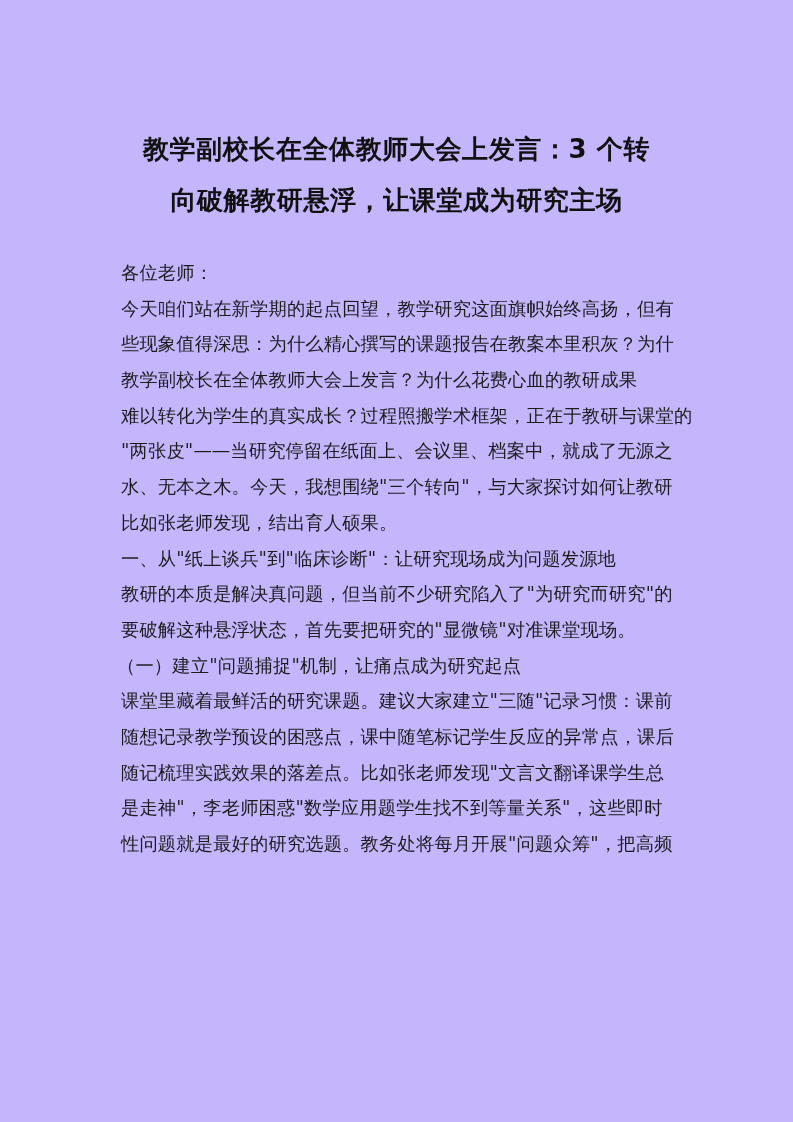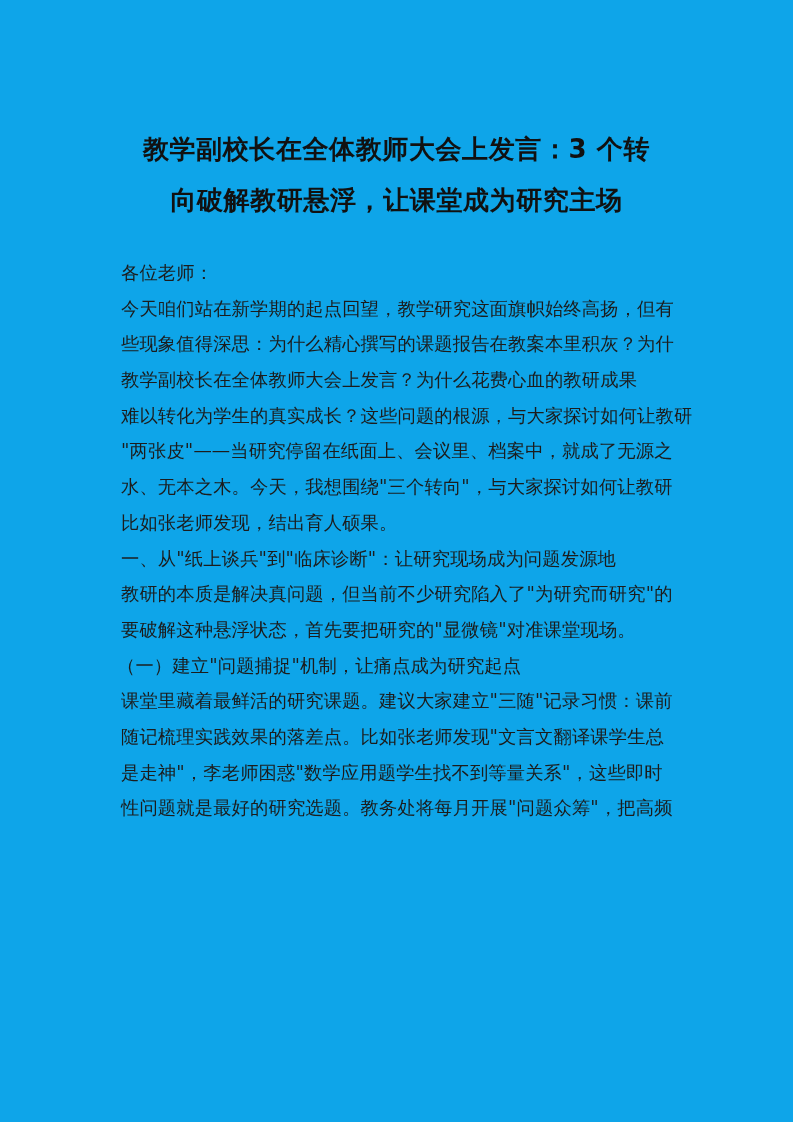--- a/index.html
+++ b/index.html
@@ -14,21 +14,21 @@
     overflow: hidden;
     font-family: "DejaVu Serif", "Liberation Serif", serif;
     color: #1a1a1a;
   }
   .page {
     position: absolute;
     left: 0;
     top: 0;
     width: 793px;
     height: 1122px;
-    background: #0ea5e9;
+    background: #c4b5fd;
   }
   .title {
     position: absolute;
     left: 110px;
     top: 124px;
     width: 573px;
     margin: 0;
     text-align: center;
     font-family: "DejaVu Sans", "Liberation Sans", sans-serif;
     font-weight: bold;
@@ -68,27 +68,28 @@
   <h1 class="title">
     <span class="tline">教学副校长在全体教师大会上发言：3 个转</span>
     <span class="tline">向破解教研悬浮，让课堂成为研究主场</span>
   </h1>
 
   <div class="body">
     <span class="line">各位老师：</span>
     <span class="line">今天咱们站在新学期的起点回望，教学研究这面旗帜始终高扬，但有</span>
     <span class="line">些现象值得深思：为什么精心撰写的课题报告在教案本里积灰？为什</span>
     <span class="line">教学副校长在全体教师大会上发言？为什么花费心血的教研成果</span>
-    <span class="line">难以转化为学生的真实成长？这些问题的根源，与大家探讨如何让教研</span>
+    <span class="line">难以转化为学生的真实成长？过程照搬学术框架，正在于教研与课堂的</span>
     <span class="line">"两张皮"——当研究停留在纸面上、会议里、档案中，就成了无源之</span>
     <span class="line">水、无本之木。今天，我想围绕"三个转向"，与大家探讨如何让教研</span>
     <span class="line">比如张老师发现，结出育人硕果。</span>
     <span class="line">一、从"纸上谈兵"到"临床诊断"：让研究现场成为问题发源地</span>
     <span class="line">教研的本质是解决真问题，但当前不少研究陷入了"为研究而研究"的</span>
     <span class="line">要破解这种悬浮状态，首先要把研究的"显微镜"对准课堂现场。</span>
     <span class="line indent-paren">（一）建立"问题捕捉"机制，让痛点成为研究起点</span>
     <span class="line">课堂里藏着最鲜活的研究课题。建议大家建立"三随"记录习惯：课前</span>
+    <span class="line">随想记录教学预设的困惑点，课中随笔标记学生反应的异常点，课后</span>
     <span class="line">随记梳理实践效果的落差点。比如张老师发现"文言文翻译课学生总</span>
     <span class="line">是走神"，李老师困惑"数学应用题学生找不到等量关系"，这些即时</span>
     <span class="line">性问题就是最好的研究选题。教务处将每月开展"问题众筹"，把高频</span>
   </div>
 
 </div>
 
 </body></html>

